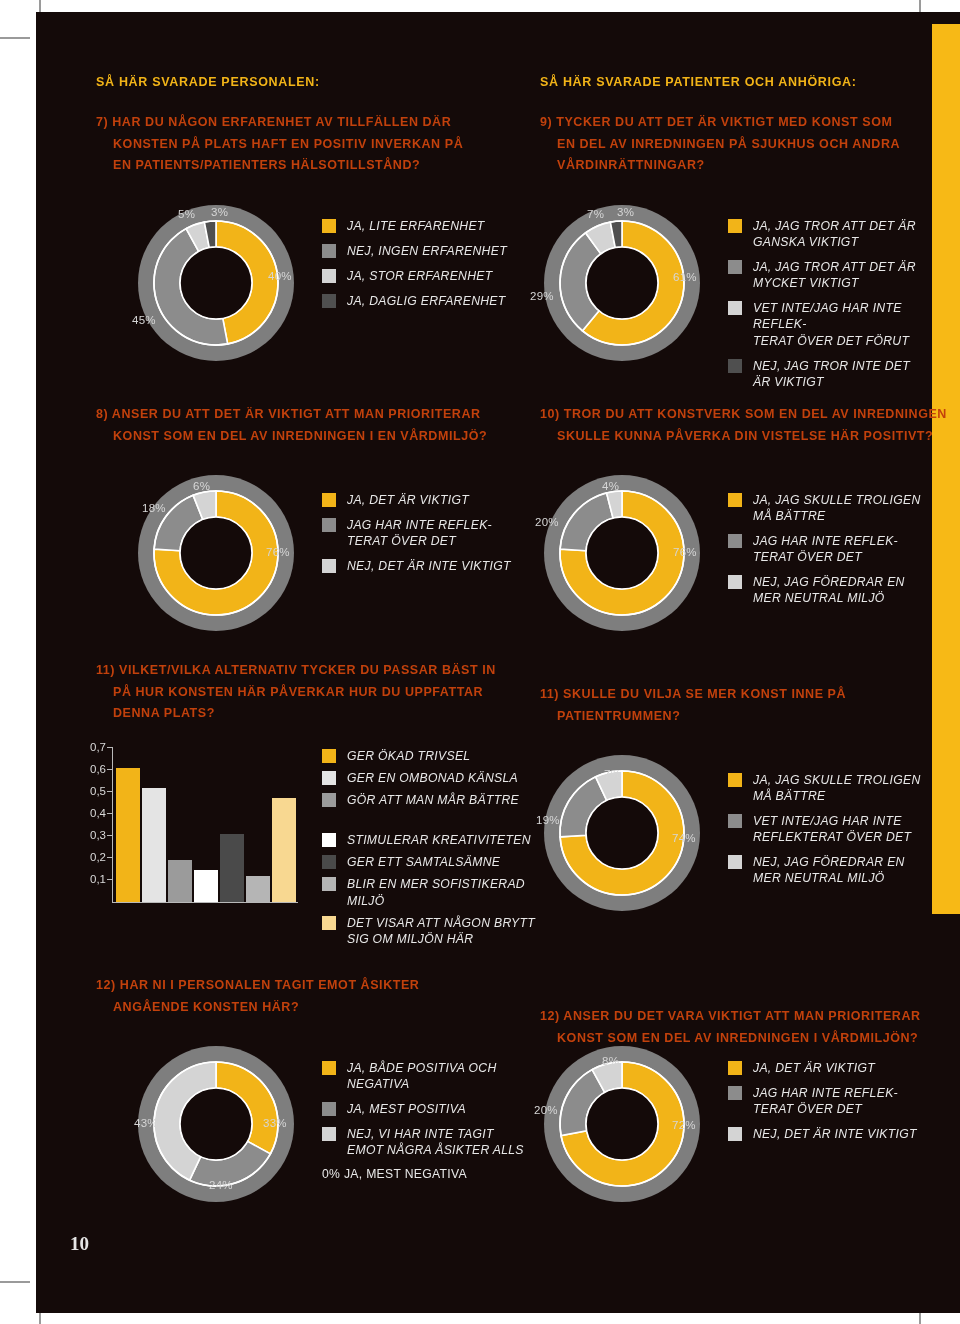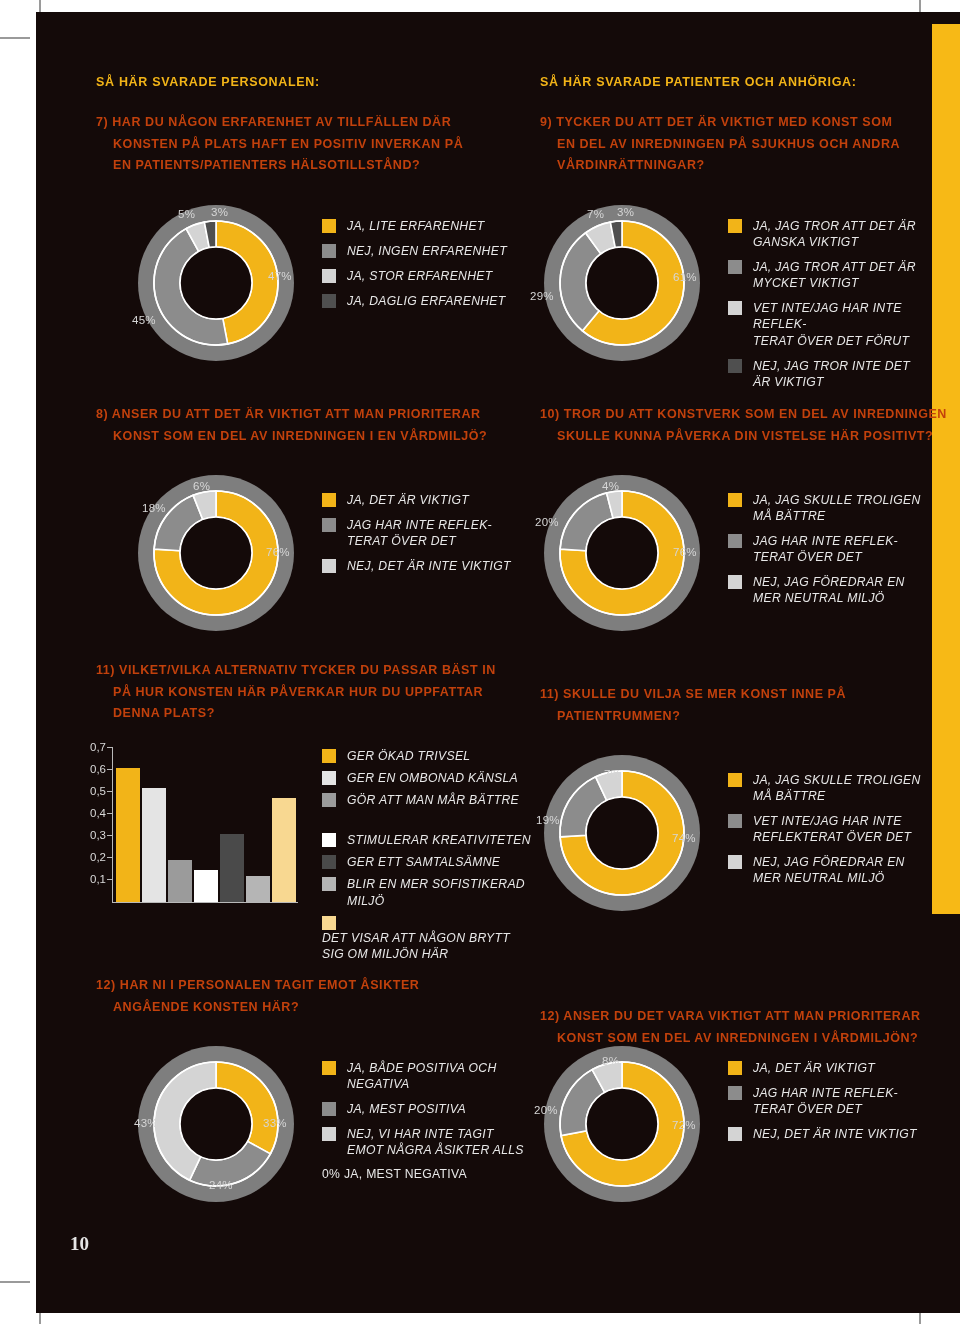--- a/index.html
+++ b/index.html
@@ -149,21 +149,21 @@
         <g transform="translate(90,79)">
           <path fill="#F2B418" d="M 3.796405077356795e-15 -62 A 62 62 0 0 1 11.617641504314946 60.90180954517869 L 6.745727325086097 35.36234102623279 A 36 36 0 0 0 2.204364238465236e-15 -36 Z" stroke="#ffffff" stroke-width="1.6"></path>
           <path fill="#8C8C8C" d="M 11.617641504314946 60.90180954517869 A 62 62 0 0 1 -29.868727794306395 -54.33101416271951 L -17.343132267661776 -31.547040481579074 A 36 36 0 0 0 6.745727325086097 35.36234102623279 Z" stroke="#ffffff" stroke-width="1.6"></path>
           <path fill="#D4D4D4" d="M -29.868727794306395 -54.33101416271951 A 62 62 0 0 1 -11.61764150431498 -60.901809545178686 L -6.745727325086118 -35.362341026232784 A 36 36 0 0 0 -17.343132267661776 -31.547040481579074 Z" stroke="#ffffff" stroke-width="1.6"></path>
           <path fill="#4F4F4F" d="M -11.61764150431498 -60.901809545178686 A 62 62 0 0 1 -1.1389215232070385e-14 -62 L -6.613092715395707e-15 -36 A 36 36 0 0 0 -6.745727325086118 -35.362341026232784 Z" stroke="#ffffff" stroke-width="1.6"></path>
           <circle r="62" fill="none" stroke="#ffffff" stroke-width="1.6"></circle>
           <circle r="36" fill="#140a09"></circle>
           <circle r="36" fill="none" stroke="#ffffff" stroke-width="1.6"></circle>
         </g>
       </svg>
-      <span class="pct" style="left:142px;top:66px;">47%</span>
+      <span class="pct" style="left:142px;top:66px;">40%</span>
       <span class="pct" style="left:6px;top:110px;">45%</span>
       <span class="pct" style="left:52px;top:4px;">5%</span>
       <span class="pct" style="left:85px;top:2px;">3%</span>
     </div>
     <div class="legend" style="left:286px;top:206px;width:210px;">
       <div class="legrow">
         <span class="sw" style="background:#F2B418"></span>
         <span class="legtxt">JA, LITE ERFARENHET</span>
       </div>
       <div class="legrow">
@@ -373,21 +373,21 @@
       <div class="legrow" style="margin-bottom:6px;">
         <span class="sw" style="background:#4A4A4A"></span>
         <span class="legtxt">GER ETT SAMTALSÄMNE</span>
       </div>
       <div class="legrow" style="margin-bottom:6px;">
         <span class="sw" style="background:#B5B5B5"></span>
         <span class="legtxt">
           <span>BLIR EN MER SOFISTIKERAD</span><br><span>MILJÖ</span>
         </span>
       </div>
-      <div class="legrow" style="margin-bottom:0;flex-direction:column;">
+      <div class="legrow" style="margin-bottom:0;">
         <span class="sw" style="background:#F8D891"></span>
         <span class="legtxt">
           <span>DET VISAR ATT NÅGON BRYTT</span><br><span>SIG OM MILJÖN HÄR</span>
         </span>
       </div>
     </div>
 
     <div class="panel" style="left:488px; top:672px; width:400px;">
       <div class="qtitle">
         <span>11) SKULLE DU VILJA SE MER KONST INNE PÅ</span><br>

